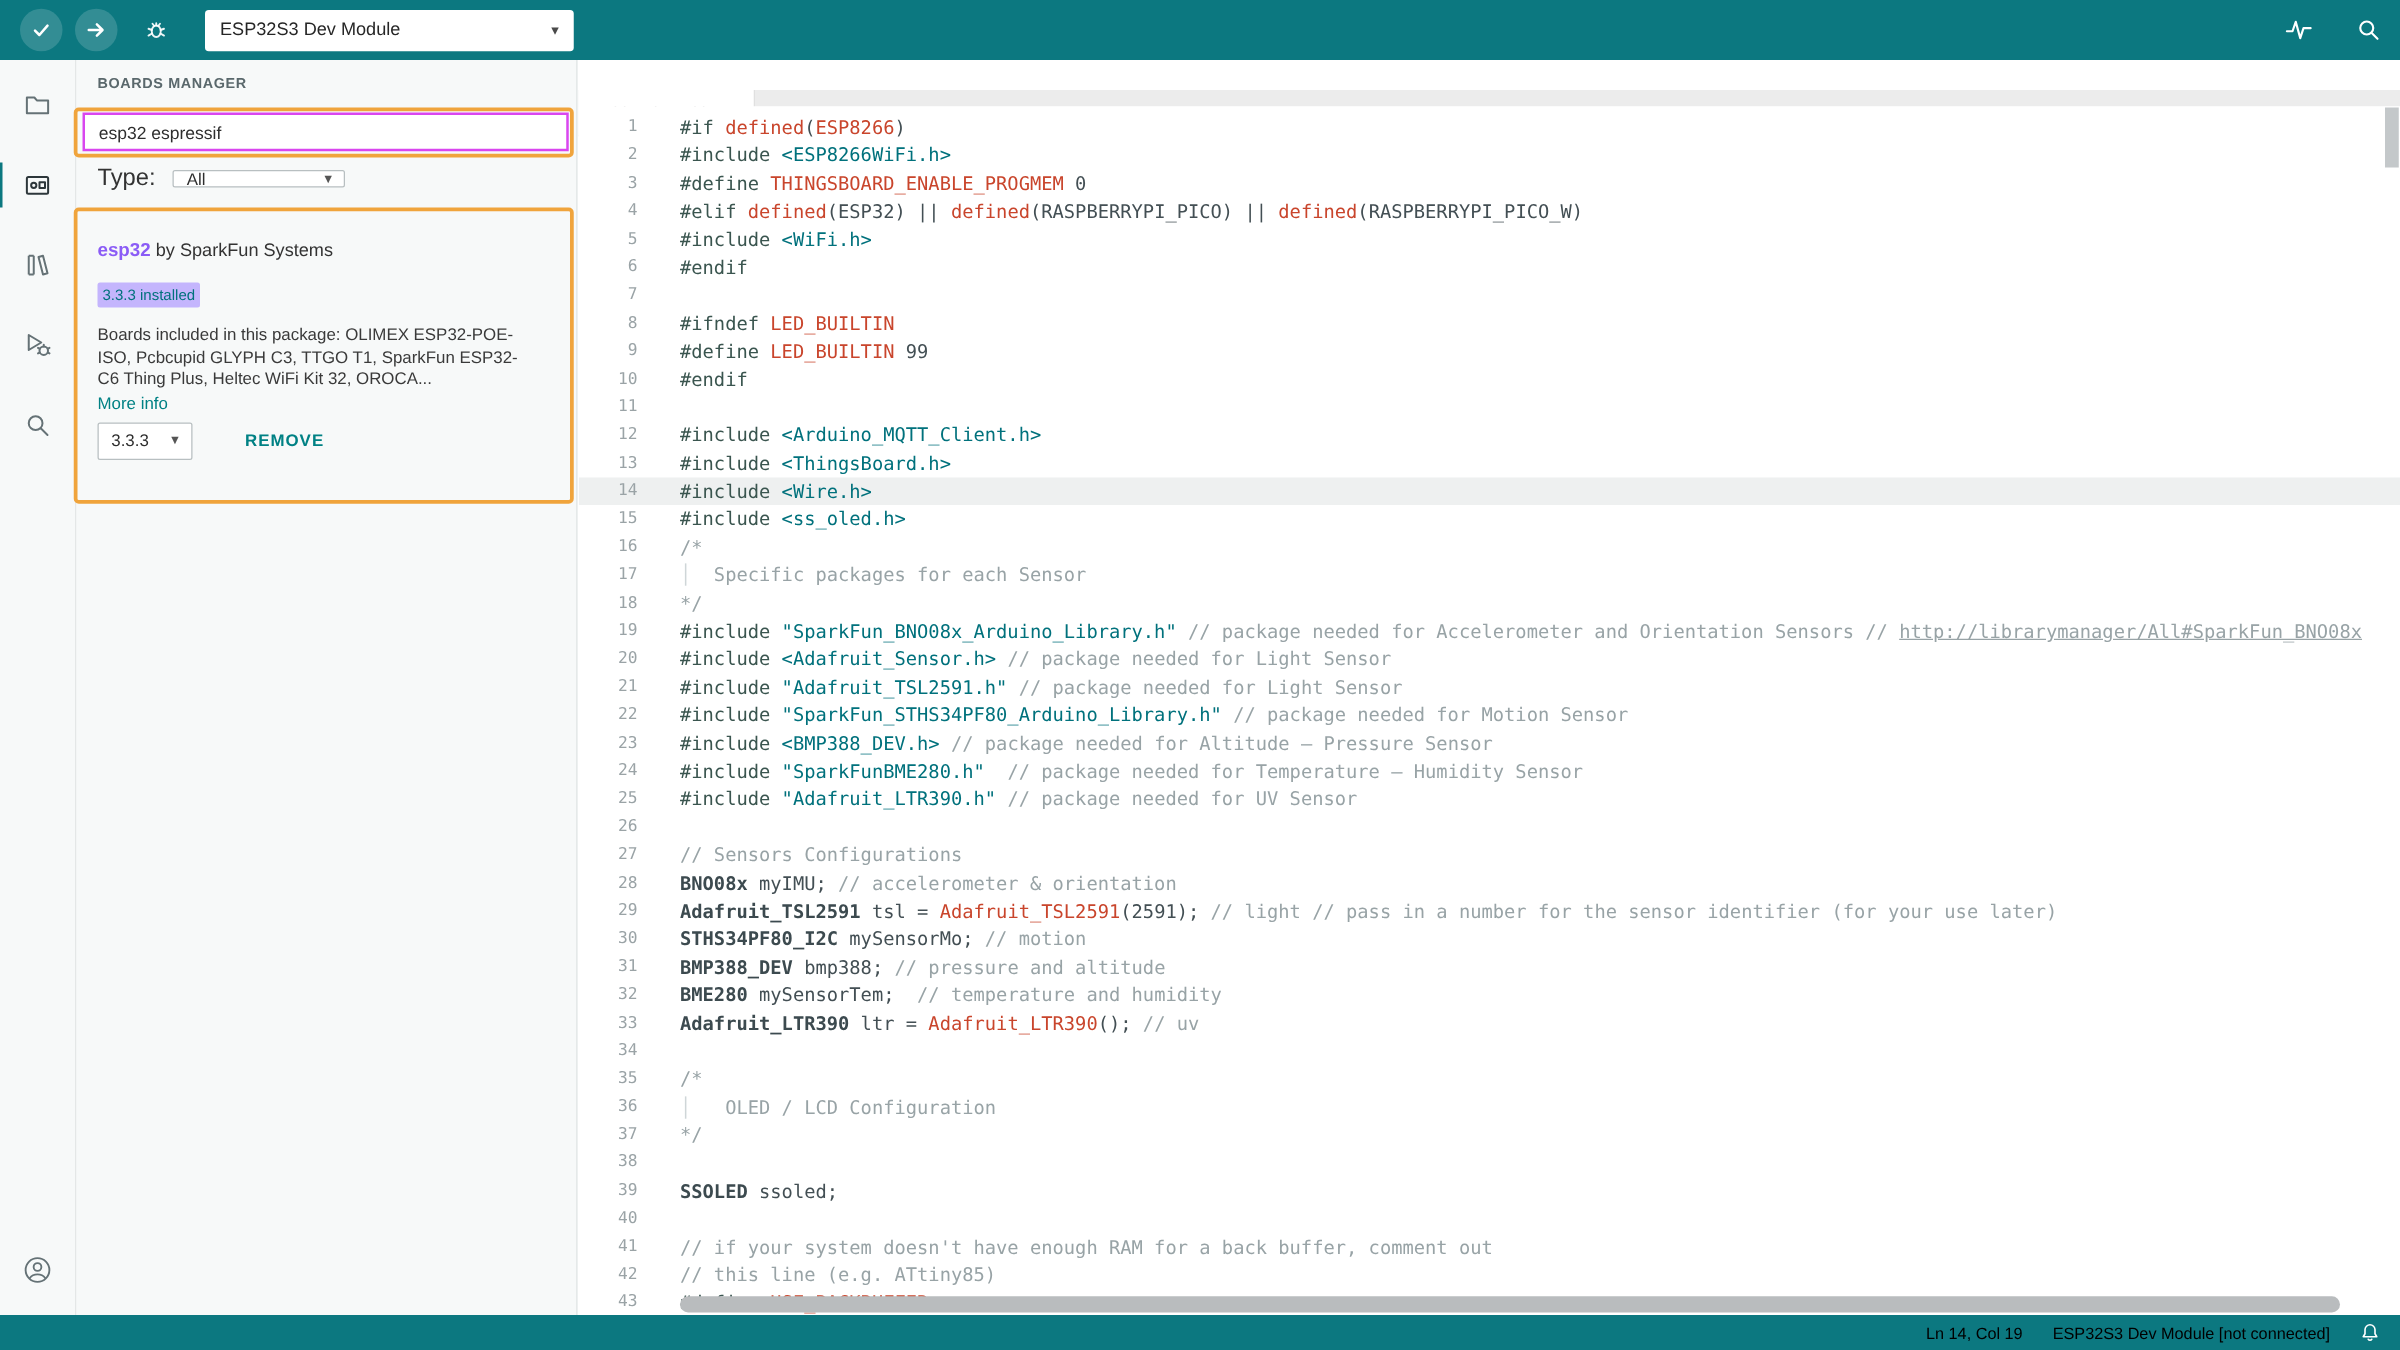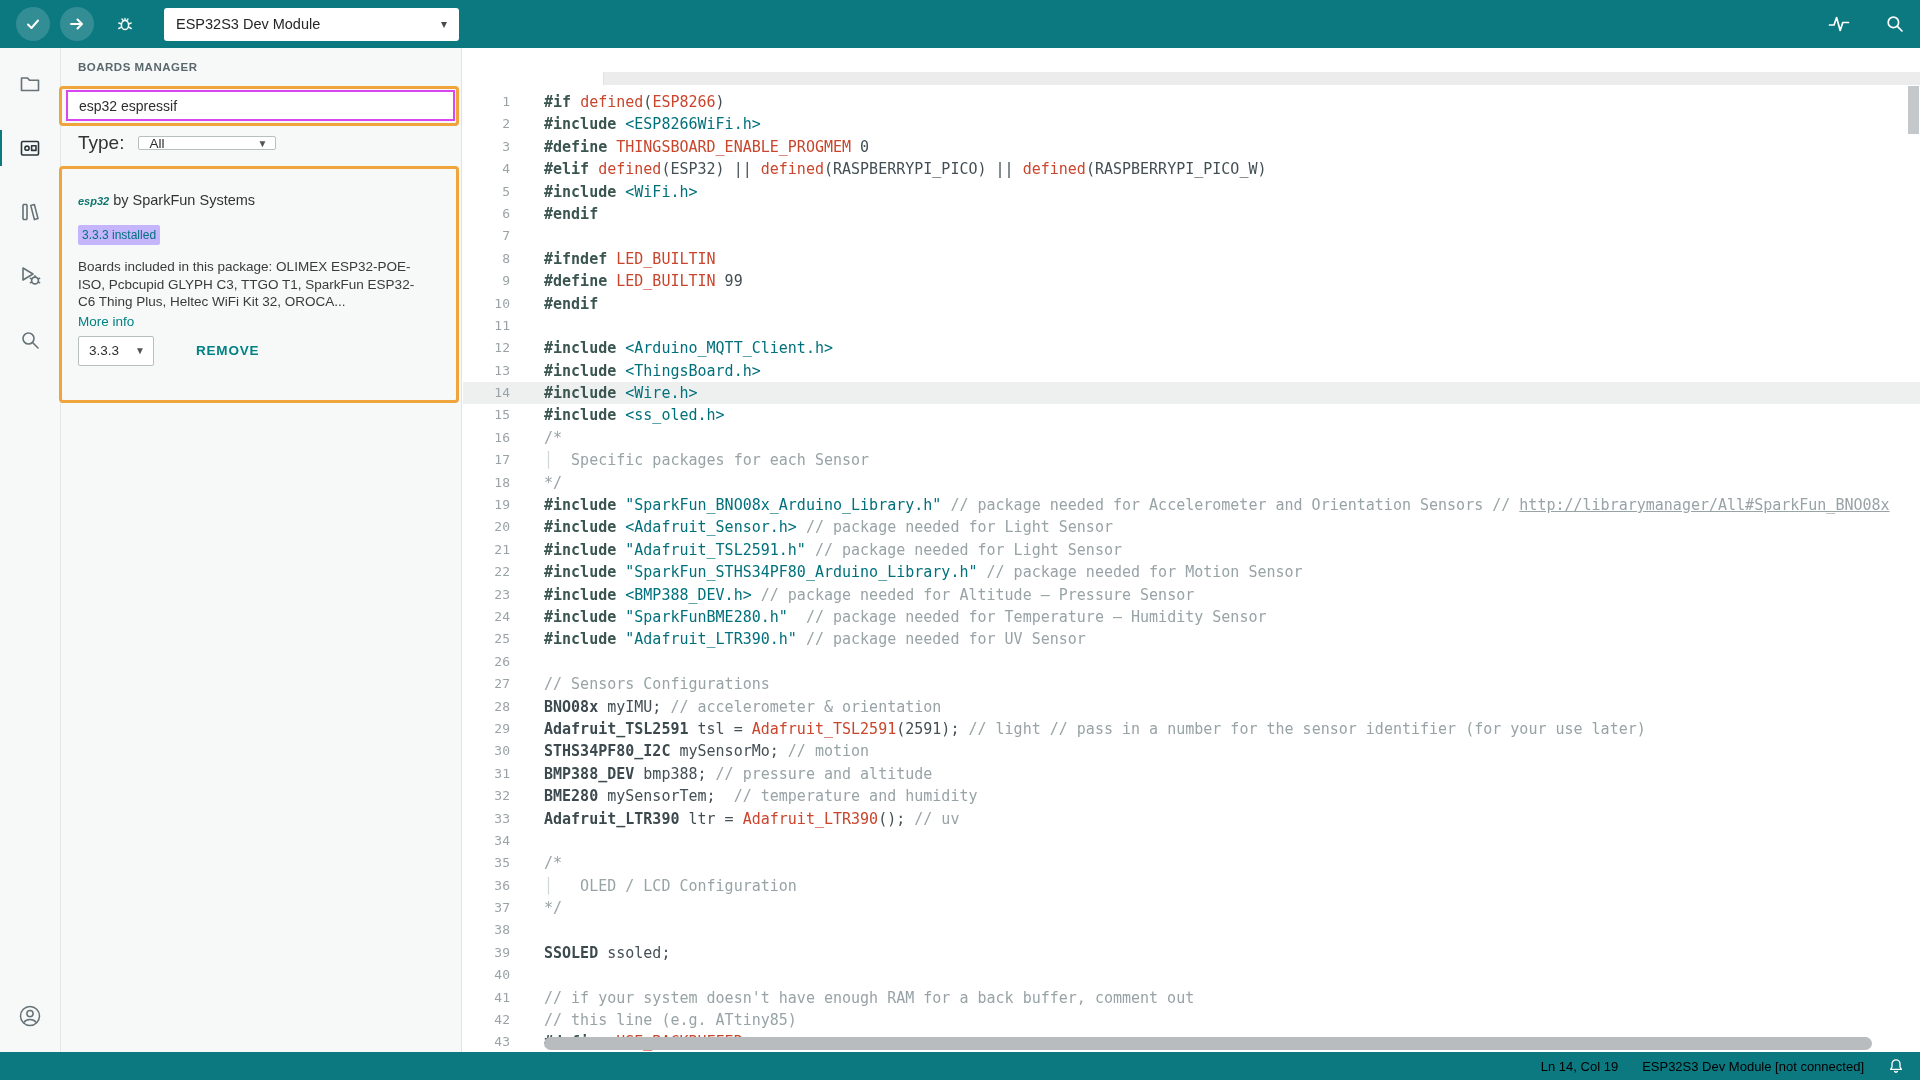--- a/index.html
+++ b/index.html
@@ -36,21 +36,21 @@
   .search-input { position:absolute; top:42px; left:5px; width:389px; height:31px; border:2px solid #d946ef;
                   background:#fff; font-size:14px; color:#2e2e2e; padding:0 11px; outline:none;
                   font-family:"Liberation Sans", sans-serif; }
   .type-row { position:absolute; top:84px; left:17px; display:flex; align-items:center; gap:14px; }
   .type-label { font-size:19px; color:#333; }
   .fake-select { background:#fff; border:1px solid #b8bfc1; border-radius:2px; height:14px; min-width:138px;
                  display:flex; align-items:center; padding:0 8px 0 10px; font-size:13.5px; color:#2e2e2e; cursor:pointer; }
   .fake-select .caret { margin-left:auto; font-size:10px; color:#555; padding-left:14px; }
   .board-card { position:absolute; top:144px; left:17px; width:356px; }
   .bc-title { font-size:14.5px; color:#333; }
-  .bc-title b { font-size:11px; color:#0f766e;font-style:italic; }
+  .bc-title b { font-size:15px; color:#8b5cf6; }
   .bc-installed { display:inline-block; margin-top:17px; background:#c4b5fd; color:#00717c;
                   font-size:12px; padding:3px 4px; border-radius:2px; }
   .bc-desc { margin-top:13px; font-size:13.5px; line-height:17.5px; color:#3a3a3a; width:345px; }
   .bc-more { display:inline-block; margin-top:3px; color:#008184; font-size:13.5px; cursor:pointer; }
   .bc-actions { margin-top:6px; display:flex; align-items:center; gap:42px; }
   .ver-select { min-width:76px; height:30px; }
   .remove-btn { color:#008184; font-size:13.5px; font-weight:700; letter-spacing:.8px;
                 background:none; border:none; cursor:pointer; font-family:inherit; }
 
   
@@ -68,21 +68,21 @@
               font-size:18px; letter-spacing:2px; cursor:pointer; line-height:1; }
 
   .editor { position:absolute; top:37px; left:0; right:0; bottom:0; background:#fff; overflow:hidden; }
   .code-lines { position:absolute; top:6px; left:0; right:0;
                 font-family:"DejaVu Sans Mono", monospace; font-size:15px; line-height:22.4px; white-space:pre; }
   .code-line { display:flex; height:22.4px; }
   .code-line.hl { background:#eef0f0; }
   .code-line .ln { width:81px; padding-right:34px; text-align:right; color:#9aa3a6; font-size:13px; flex:none; }
   .code-line .code-text { flex:1; }
 
-  .tk-d  { color:#3a554f; font-weight:700; }
+  .tk-d  { color:#3a554f; font-weight:400; }
   .tk-m  { color:#c9452c; }
   .tk-s  { color:#00717c; }
   .tk-c  { color:#98a3a6; }
   .tk-p  { color:#434f54; }
   .tk-t  { color:#3c4a4f; font-weight:700; }
   .tk-u  { color:#98a3a6; text-decoration:underline; }
   .tk-gd { color:#cfd6d8; }
 
   .vscroll-thumb { position:absolute; top:1px; right:1px; width:11px; height:48px; background:#c4c8ca; cursor:pointer; }
   .hscroll-thumb { position:absolute; left:81px; width:1328px; bottom:2px; height:13px; background:#b9bcbe;

